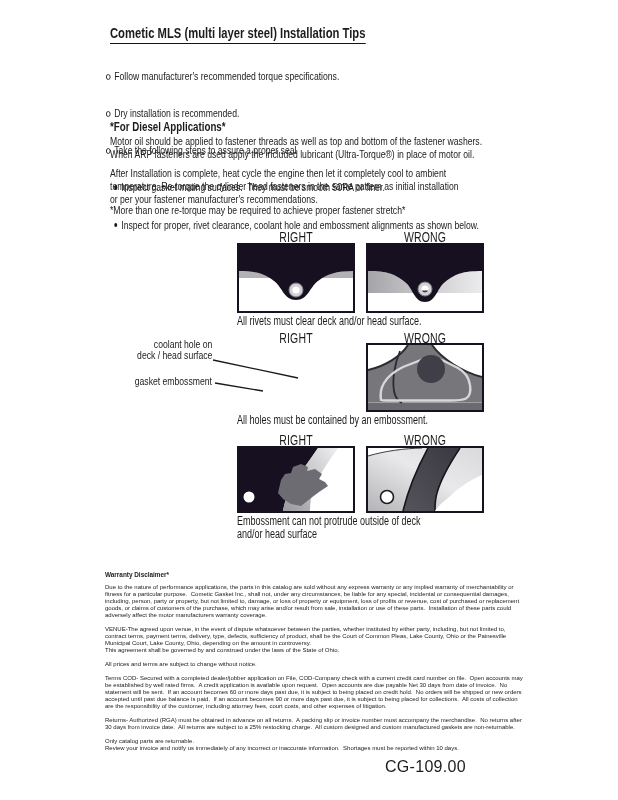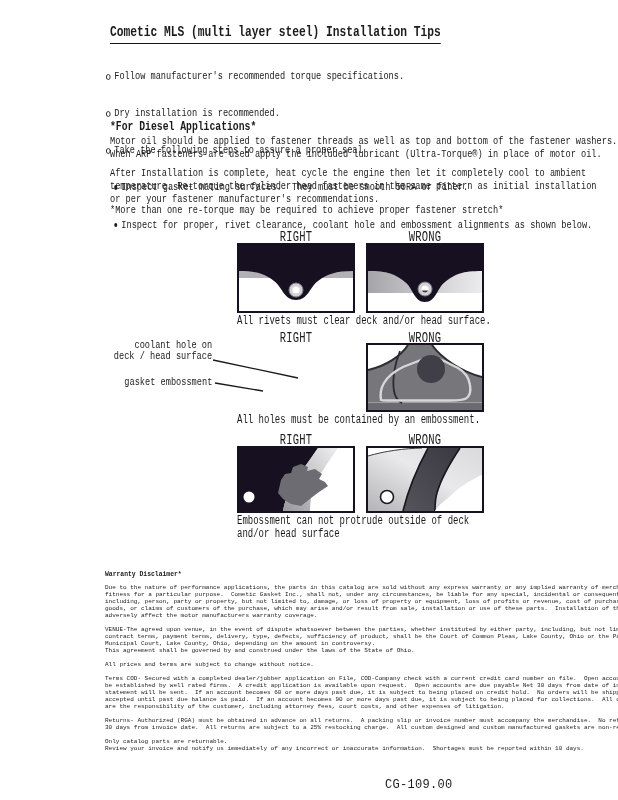--- a/index.html
+++ b/index.html
@@ -1,17 +1,17 @@
 <!DOCTYPE html>
 <html><head>
 <meta charset="utf-8">
 <style>
   html,body{margin:0;padding:0;background:#ffffff;}
   .page{position:relative;width:618px;height:800px;background:#ffffff;overflow:hidden;
-        font-family:Liberation Mono, monospace;color:#1b1b1d;}
+        font-family:Liberation Sans, sans-serif;color:#1b1b1d;}
   .abs{position:absolute;}
   
   .cx{transform:scaleX(0.75);transform-origin:0 0;}
   .cxc{transform:scaleX(0.75);transform-origin:50% 0;}
   .cxr{transform:scaleX(0.75);transform-origin:100% 0;}
   .pre{white-space:pre;}
   .title{left:110px;top:24px;font-size:15px;font-weight:bold;}
   .title span{display:inline-block;border-bottom:1.8px solid #15101c;padding-bottom:2px;}
   .bullets{left:106px;top:45px;font-size:11.5px;line-height:12.4px;}
   .brow{display:flex;align-items:flex-start;}
@@ -21,21 +21,21 @@
   .bdot.fill{background:#1b1b1d;width:4.4px;height:4.4px;}
   .h2{font-size:13px;font-weight:bold;}
   .body-par{font-size:11.5px;line-height:12.9px;}
   .dg-head{width:118px;text-align:center;font-size:14px;letter-spacing:.2px;}
   .panel{border:2px solid #171020;line-height:0;background:#fff;}
   .caption{font-size:12px;line-height:12.6px;}
   .lab{font-size:11.5px;line-height:11px;text-align:right;}
   .warranty{left:105px;top:571px;width:505px;font-size:6px;line-height:7.1px;color:#222;}
   .warranty .wh{font-size:6.4px;font-weight:bold;margin-bottom:6px;}
   .warranty .wp{margin:0 0 6.6px 0;}
-  .code{left:385px;top:758px;font-size:12px;letter-spacing:.3px;margin-top:20px;}
+  .code{left:385px;top:758px;font-size:16px;letter-spacing:.3px;}
 </style>
 </head>
 <body>
 
 <div class="page">
 
   <div class="abs title cx">
     <span>Cometic MLS (multi layer steel) Installation Tips</span>
   </div>
 

